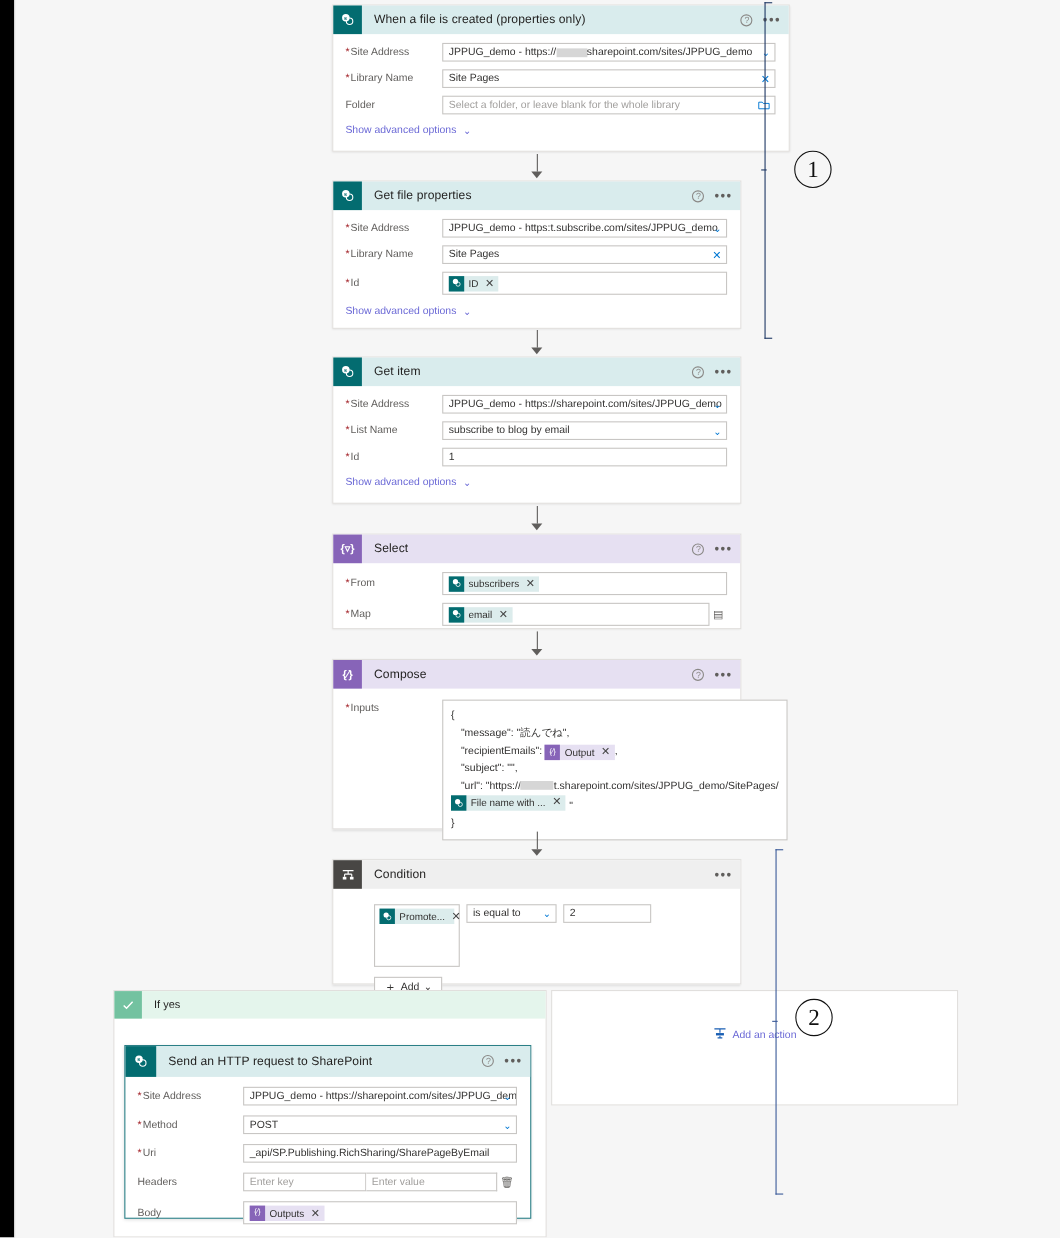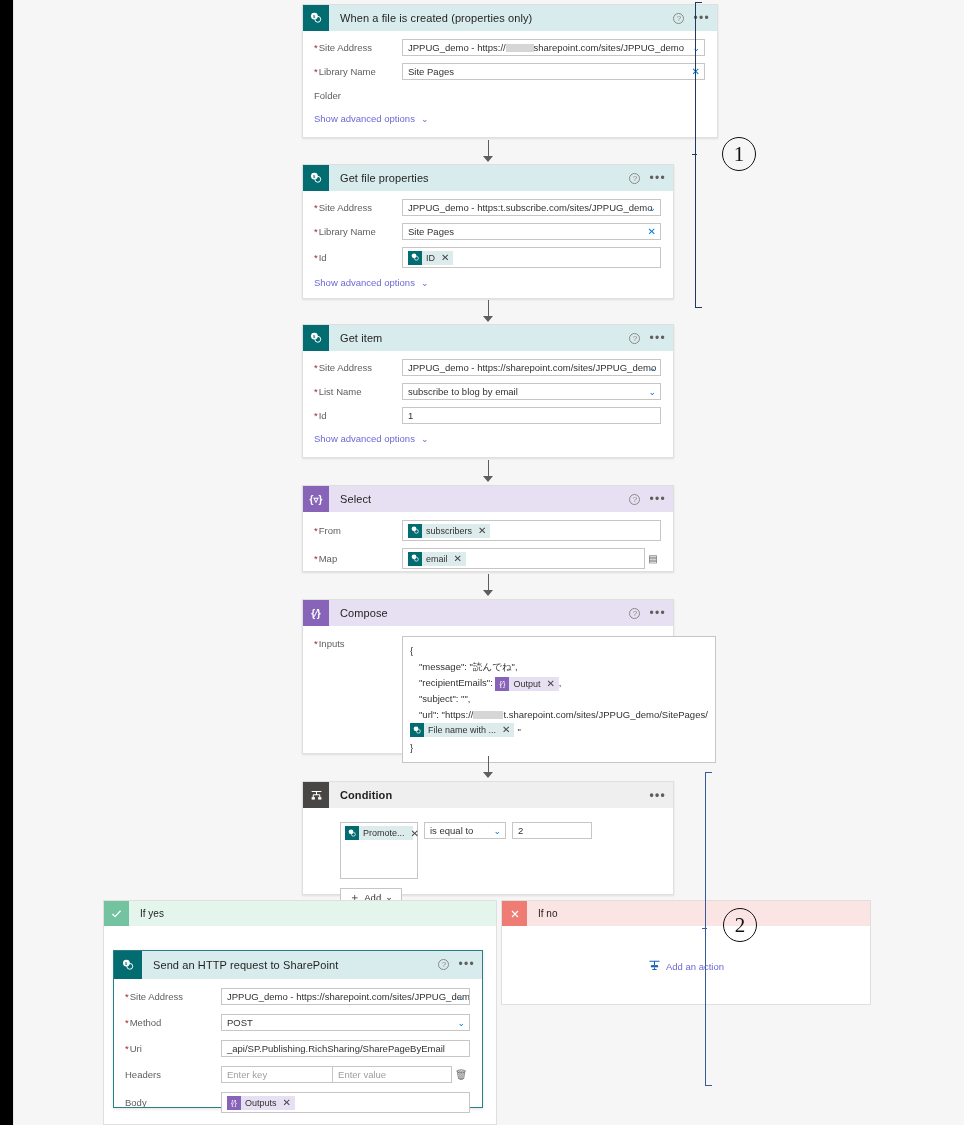--- a/index.html
+++ b/index.html
@@ -60,21 +60,21 @@
 
   
   .sp-icon { background:#036c70; }
   .sp-icon svg { width:13px; height:13px; }
   .ctl-icon { background:#8764b8; font-size:10px; }
   .cond-icon { background:#484644; }
 
   
   .head-sp { background:#d9eced; }
   .head-ctl { background:#e6e0f2; }
-  .head-cond { background:#efefef;font-weight:bold; }
+  .head-cond { background:#efefef; }
 
   .card-body { padding:8px 12px 10px 11px; }
 
   .row { display:flex; align-items:center; margin-bottom:7px; min-height:17px; }
   .row:last-child { margin-bottom:0; }
   .lbl {
     width:88px; flex:0 0 88px;
     font-size:9.5px; color:#605e5c; padding-right:6px;
   }
   .req { color:#a4262c; margin-right:1px; }
@@ -233,20 +233,28 @@
     </div>
     <div class="row">
       <div class="lbl"><span class="req">*</span><span>Library Name</span></div>
       <div class="field">
         <span>Site Pages</span>
         <span class="fld-ico xmark">✕</span>
       </div>
     </div>
     <div class="row">
       <div class="lbl"><span>Folder</span></div>
+      <div class="field ph">
+        <span>Select a folder, or leave blank for the whole library</span>
+        <span class="fld-ico folder-ico">
+          <svg width="11" height="9" viewBox="0 0 14 11">
+              <path d="M1 2.2h4l1.2 1.4H13v6.2H1z" fill="none" stroke="#0078d4" stroke-width="1.1"></path>
+            </svg>
+        </span>
+      </div>
     </div>
     <div class="advlink">
       <span>Show advanced options</span>
       <span class="chev">⌄</span>
     </div>
   </div>
 </div>
 
 <div class="arrow" style="left:481px; top:140px;">
   <div class="stem" style="height:16px;"></div>
@@ -570,28 +578,20 @@
           <span class="tico">{⁄}</span>
           <span>Outputs</span>
           <span class="tx">✕</span>
         </span>
       </div>
     </div>
   </div>
 </div>
 
 <div class="branch no" style="left:501px; top:900px; width:370px; height:105px;">
-  <div class="branch-head">
-    <div class="bico">
-      <svg viewBox="0 0 16 16" width="12" height="12">
-          <path d="M4 4l8 8M12 4l-8 8" stroke="#fff" stroke-width="1.6"></path>
-        </svg>
-    </div>
-    <div class="btxt">If no</div>
-  </div>
   <div style="height:80px; display:flex; align-items:center; justify-content:center;">
     <div class="add-action">
       <span>
         <svg viewBox="0 0 18 14" width="13" height="11">
             <path d="M2 1.2h14M9 1.2v5" stroke="#1a5fb4" stroke-width="1.4" fill="none"></path>
             <rect x="4" y="6.5" width="10" height="3" fill="#1a5fb4"></rect>
             <path d="M9 9.8v2.6M6 12.6h6" stroke="#1a5fb4" stroke-width="1.4" fill="none"></path>
           </svg>
       </span>
       <span>Add an action</span>

